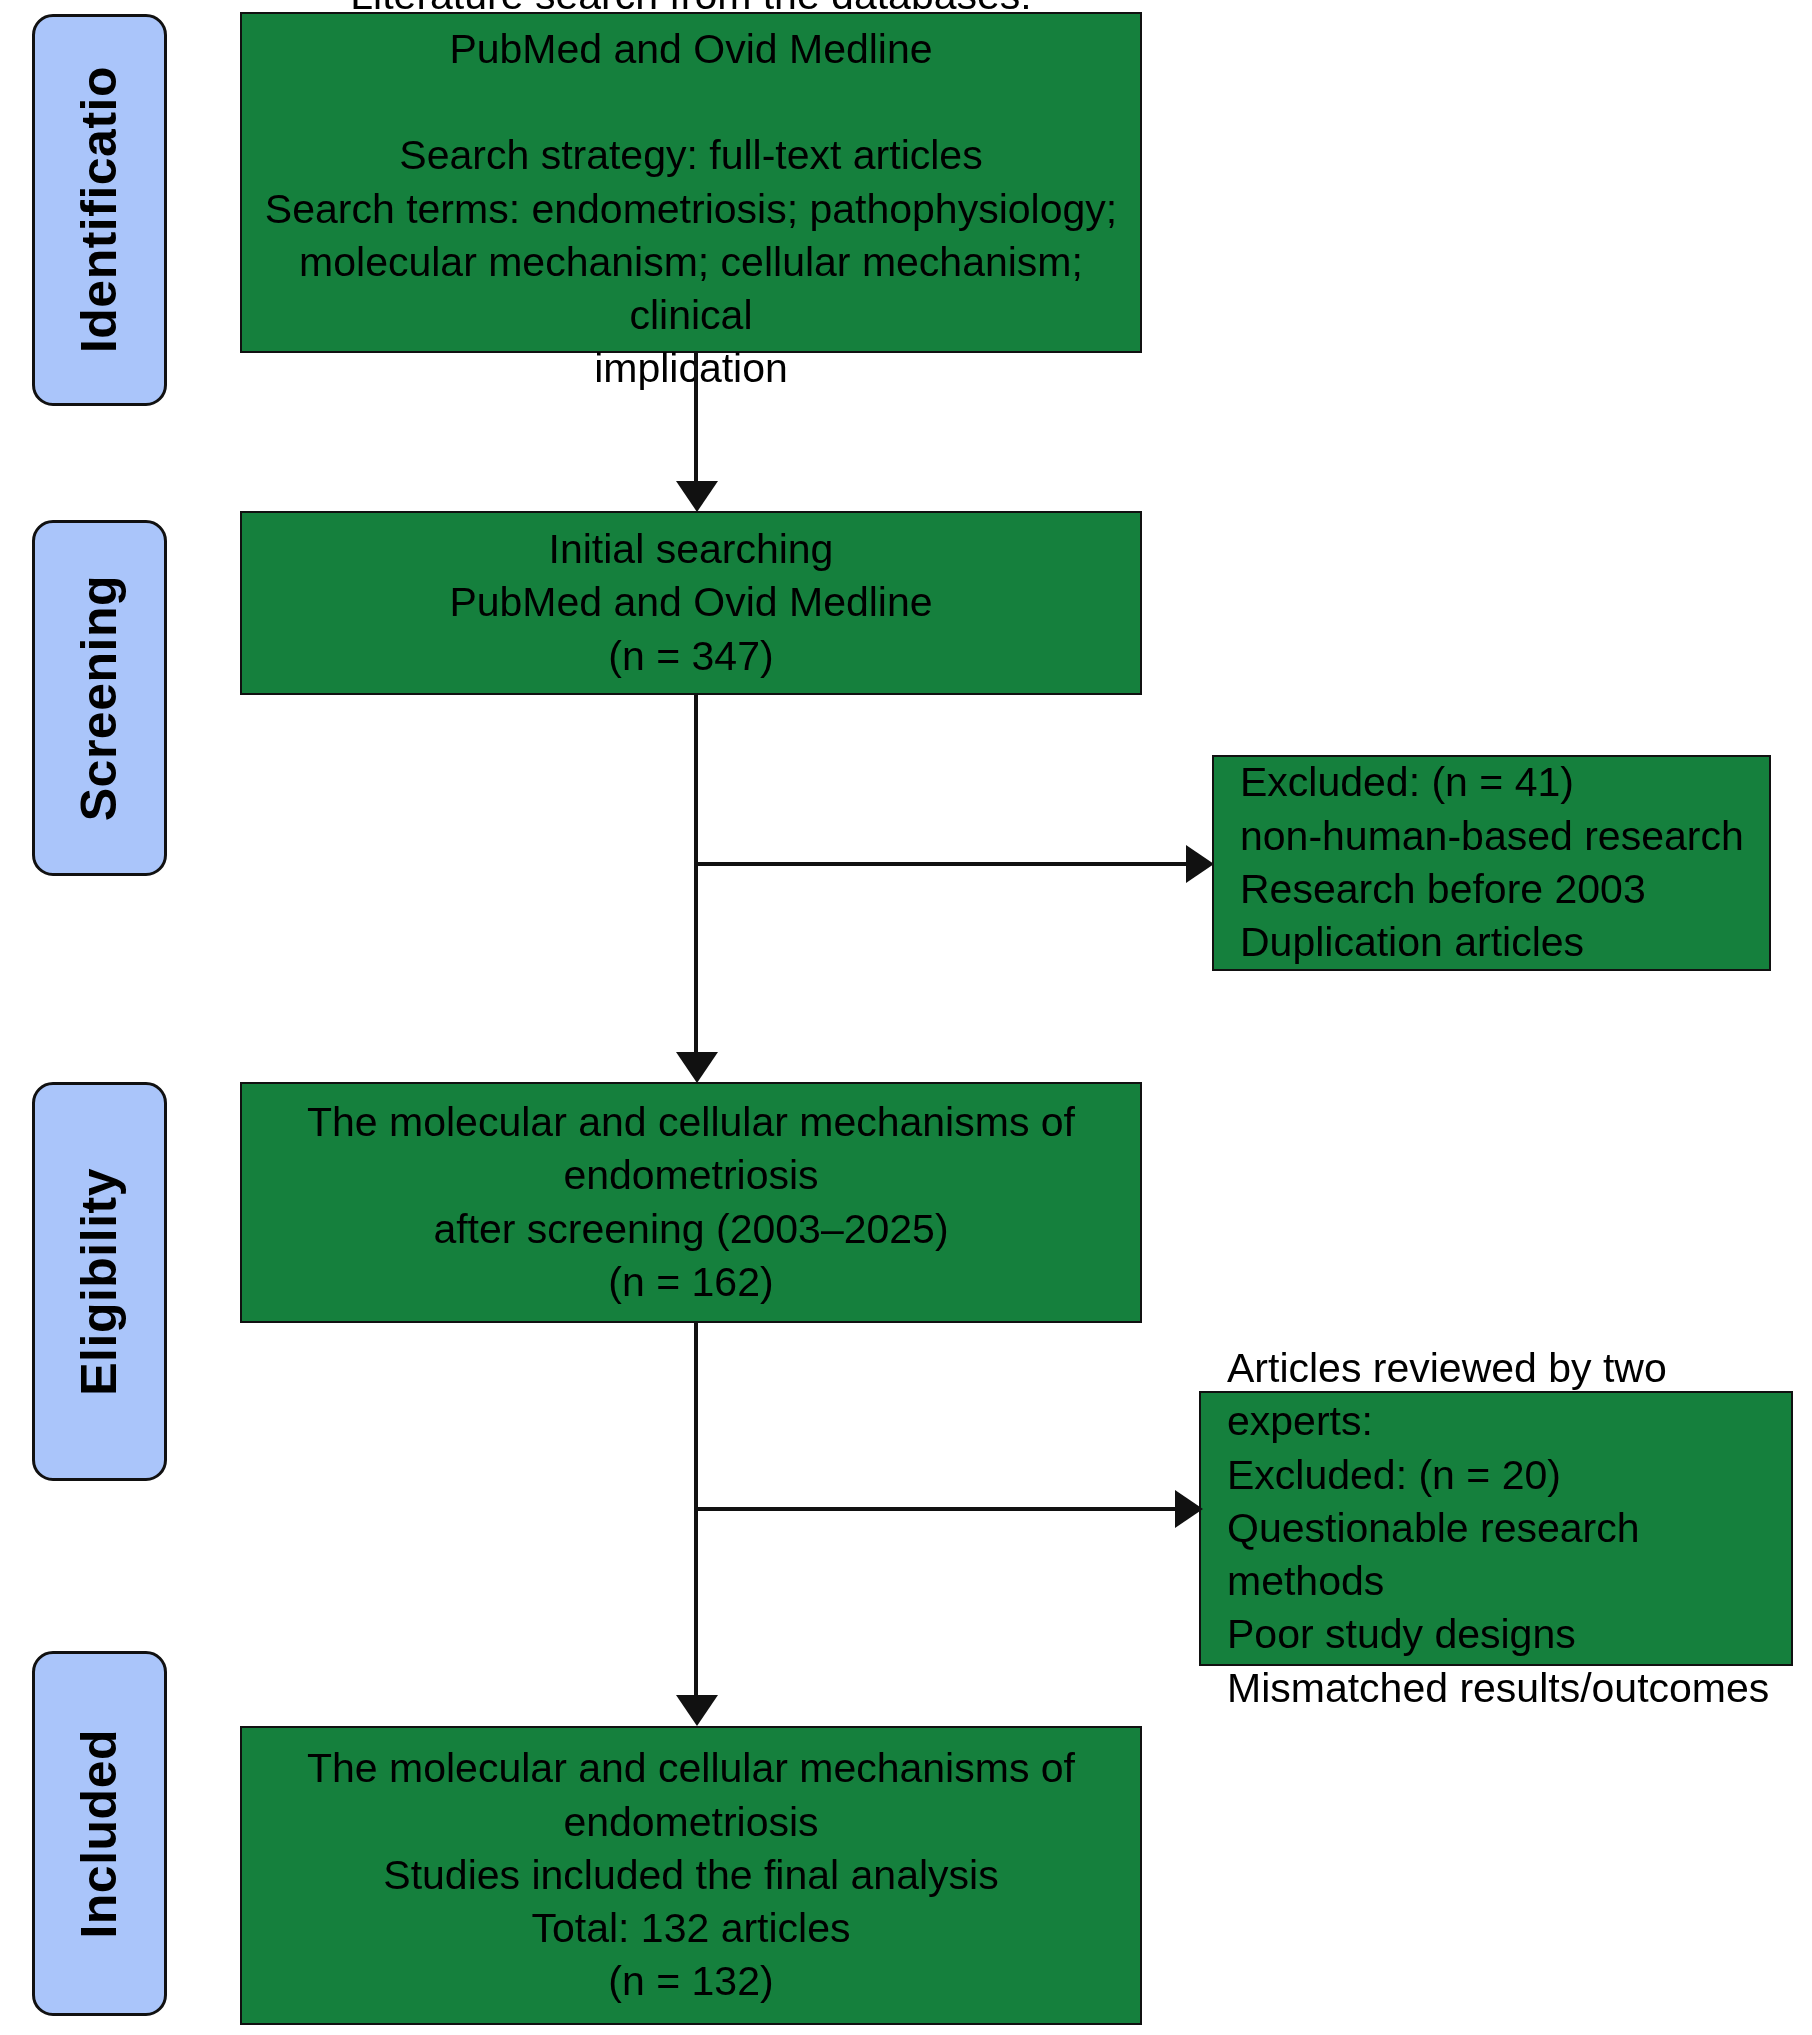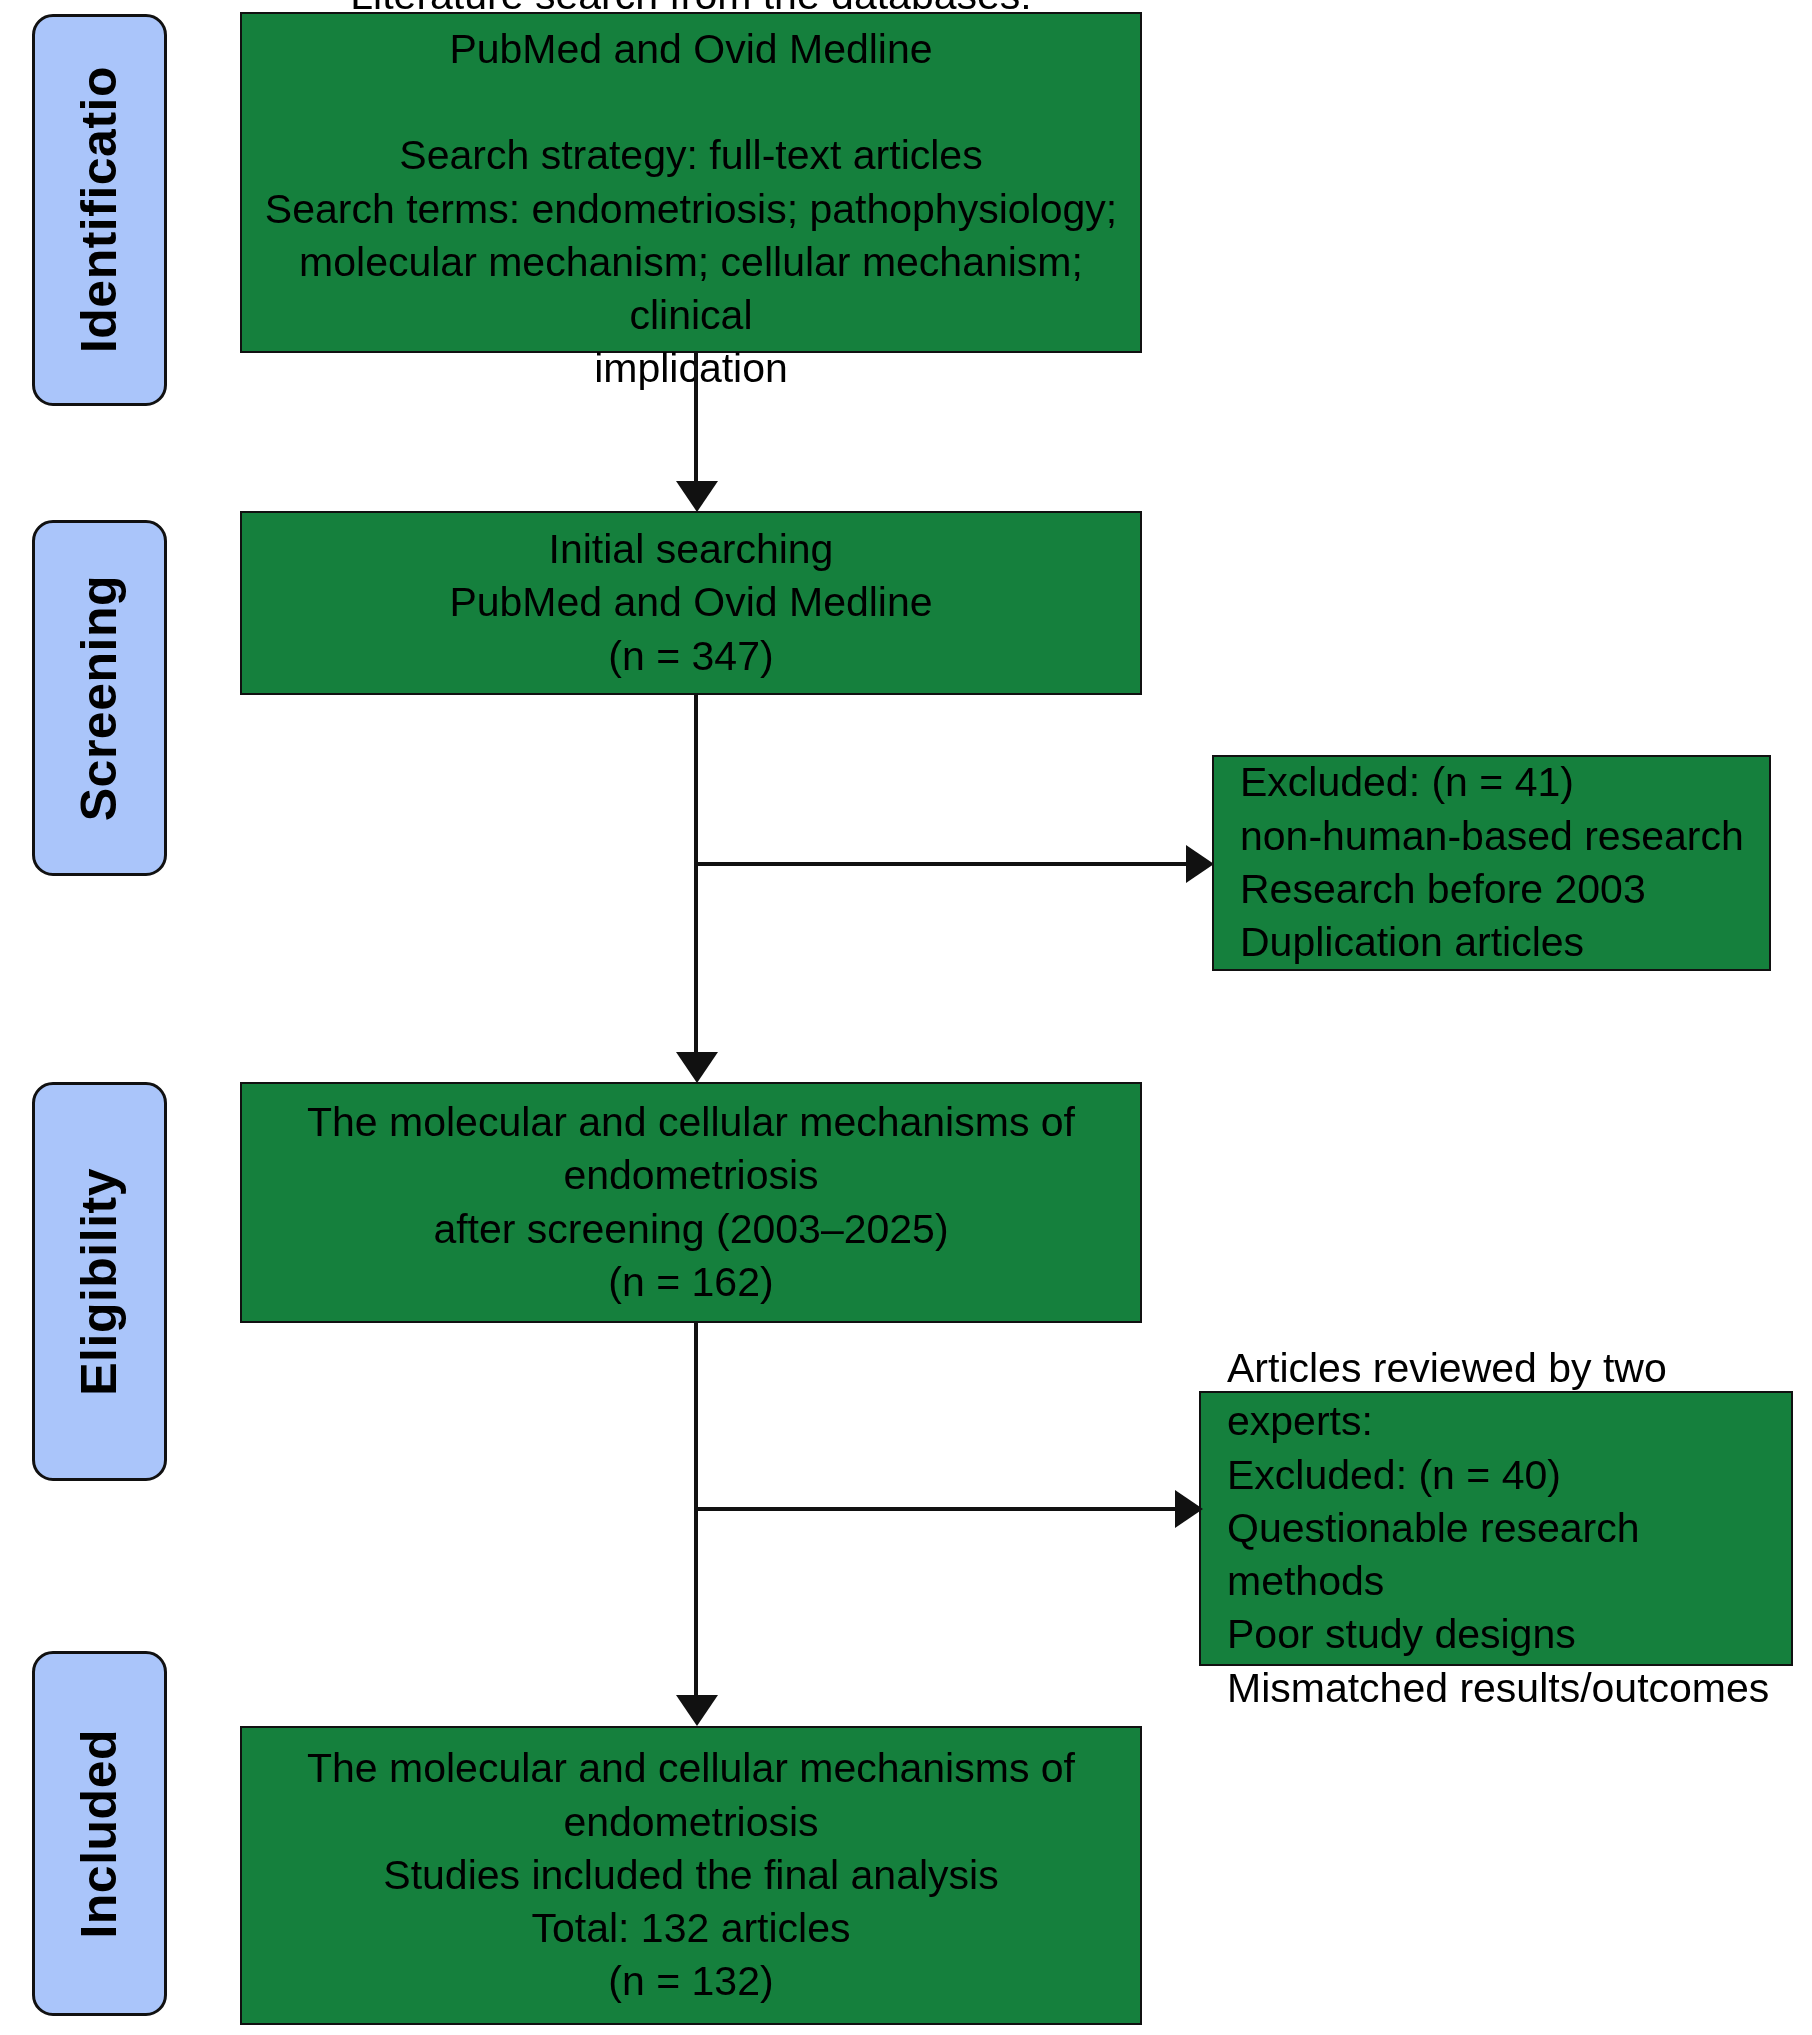--- a/index.html
+++ b/index.html
@@ -144,21 +144,21 @@
 
   <div class="box" style="left:1212px;top:755px;width:559px;height:216px;">
     <div class="box-text left">Excluded: (n = 41)
   non-human-based research
  Research before 2003
  Duplication articles</div>
   </div>
 
   <div class="box" style="left:1199px;top:1391px;width:594px;height:275px;">
     <div class="box-text left">Articles reviewed by two experts:
-Excluded: (n = 40)
+Excluded: (n = 20)
    Questionable research methods
    Poor study designs
    Mismatched results/outcomes</div>
   </div>
 
   <div class="vline" style="left:694px;top:353px;height:130px;"></div>
   <div class="arrow-down" style="left:676px;top:481px;"></div>
 
   <div class="vline" style="left:694px;top:694px;height:360px;"></div>
   <div class="arrow-down" style="left:676px;top:1052px;"></div>

